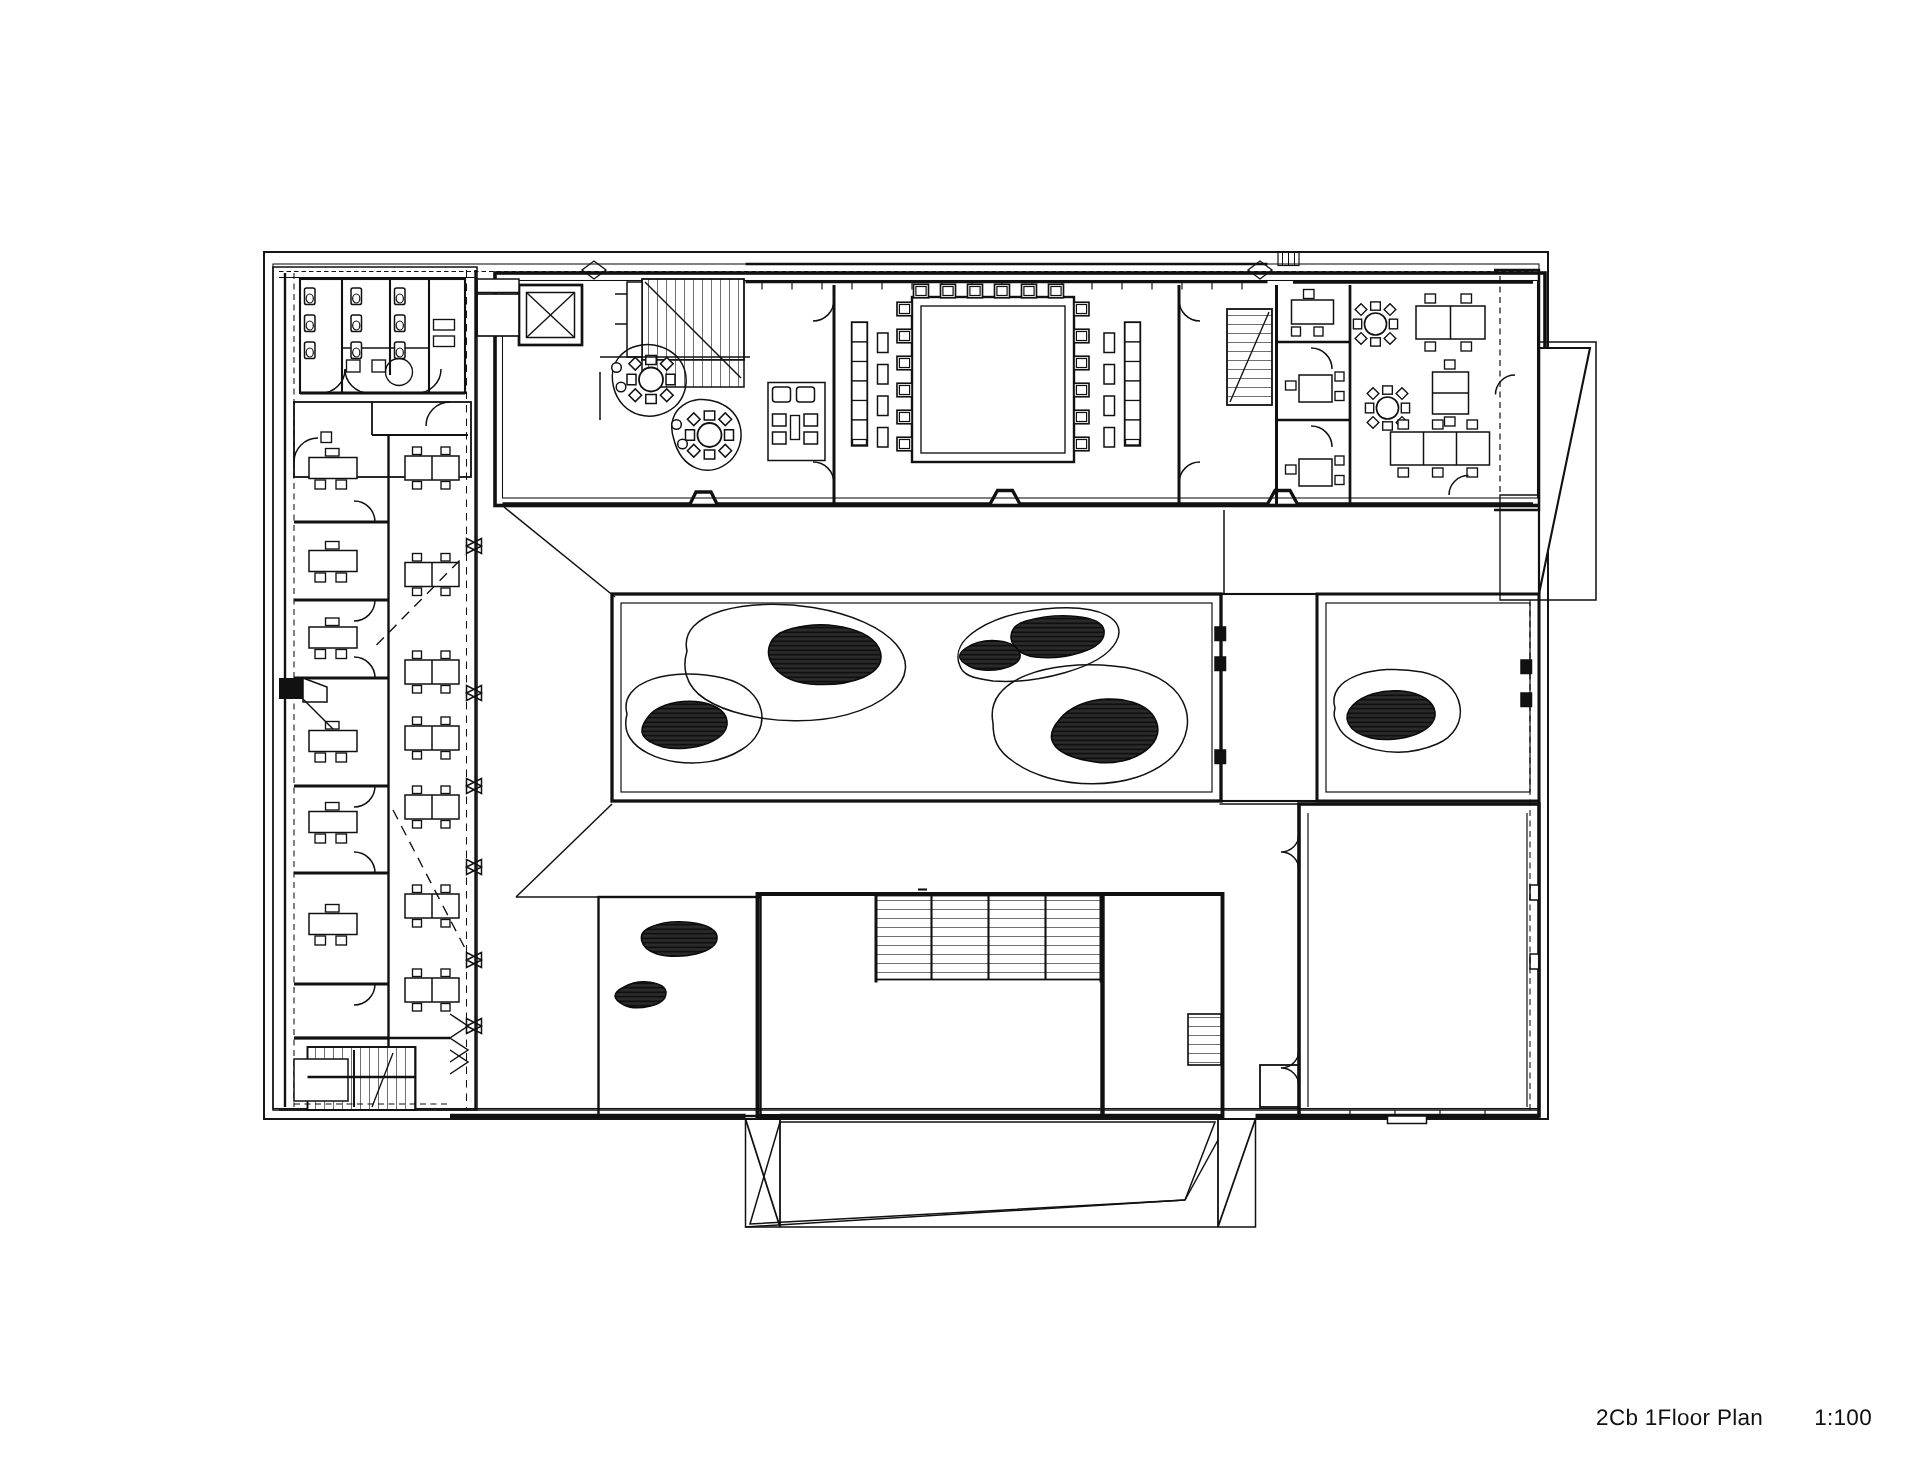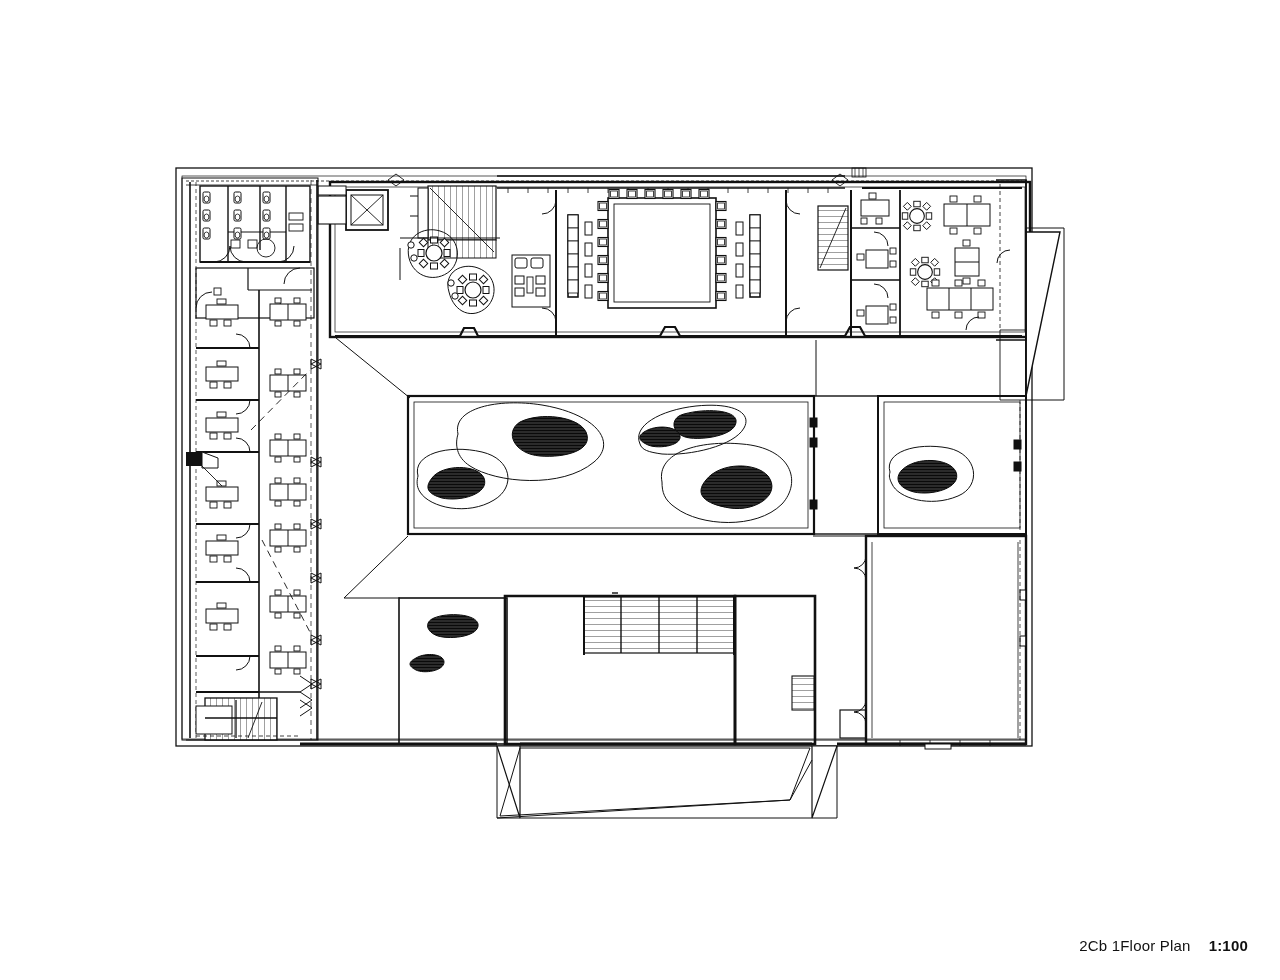--- a/index.html
+++ b/index.html
@@ -6,25 +6,25 @@
   html,body{margin:0;padding:0;background:#ffffff;}
   body{
     width:1280px;height:980px;position:relative;overflow:hidden;
     font-family:"Liberation Sans", sans-serif;
     color:#111;
   }
   #plan-root{position:absolute;inset:0;}
   svg.plan{position:absolute;left:0;top:0;width:1280px;height:980px;display:block;}
   .title-block{
     position:absolute; right:32px; bottom:26px;
-    display:flex; align-items:baseline; gap:18px;
+    display:flex; align-items:baseline; gap:34px;
     font-size:15px; letter-spacing:.2px; color:#111;
   }
   .title-block .tname{font-weight:400;}
-  .title-block .tscale{font-weight:700;}
+  .title-block .tscale{font-weight:400;}
 </style>
 </head>
 <body>
 
 <div id="plan-root">
 
   <svg class="plan" viewBox="0 0 1280 980" xmlns="http://www.w3.org/2000/svg">
     <defs>
       <pattern id="hatchDark" width="3" height="3" patternUnits="userSpaceOnUse">
         <rect width="3" height="3" fill="#2b2b2b"></rect>

